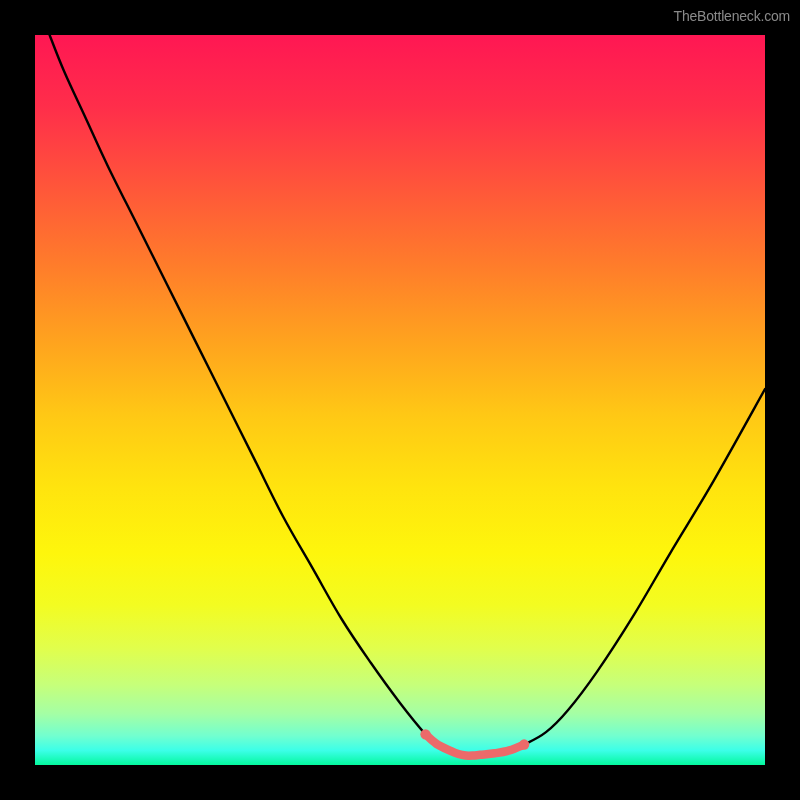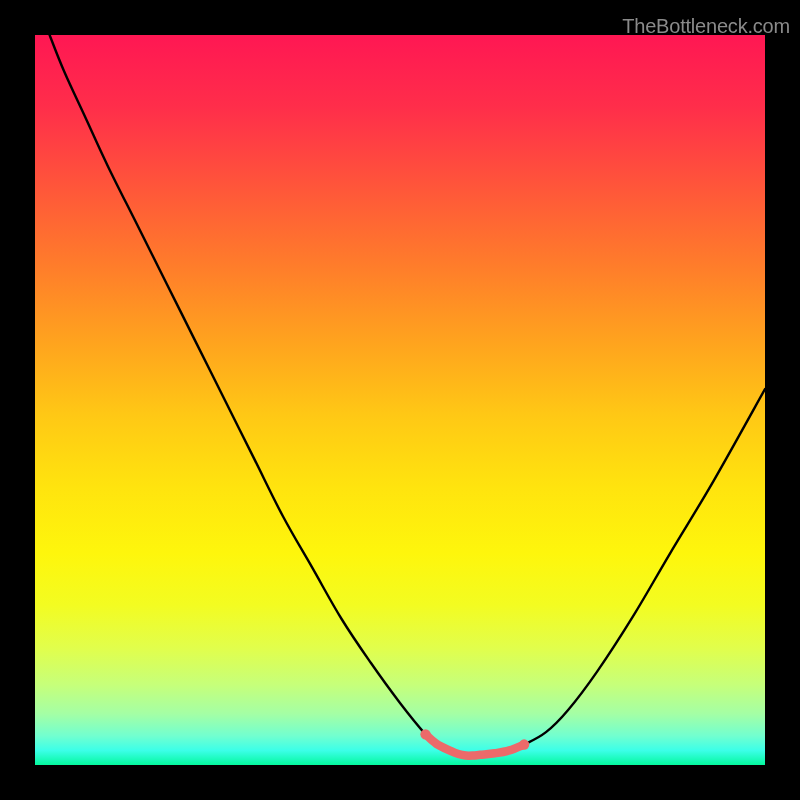--- a/index.html
+++ b/index.html
@@ -38,24 +38,24 @@
       #e1fe4c 84%,
       #c6ff7a 89%,
       #a4ffa5 93%,
       #72ffcf 96%,
       #3cffe8 98%,
       #04f89e 100%
     );
   }
   .watermark {
     position: absolute;
-    top: 15px;
+    top: 8px;
     right: 10px;
     font-family: Arial, Helvetica, sans-serif;
-    font-size: 20px;
+    font-size: 14px;
     color: #8a8a8a;
     letter-spacing: -0.2px;
     font-weight: 500;
   }
   svg.curve {
     position: absolute;
     left: 0;
     top: 0;
     width: 730px;
     height: 730px;

